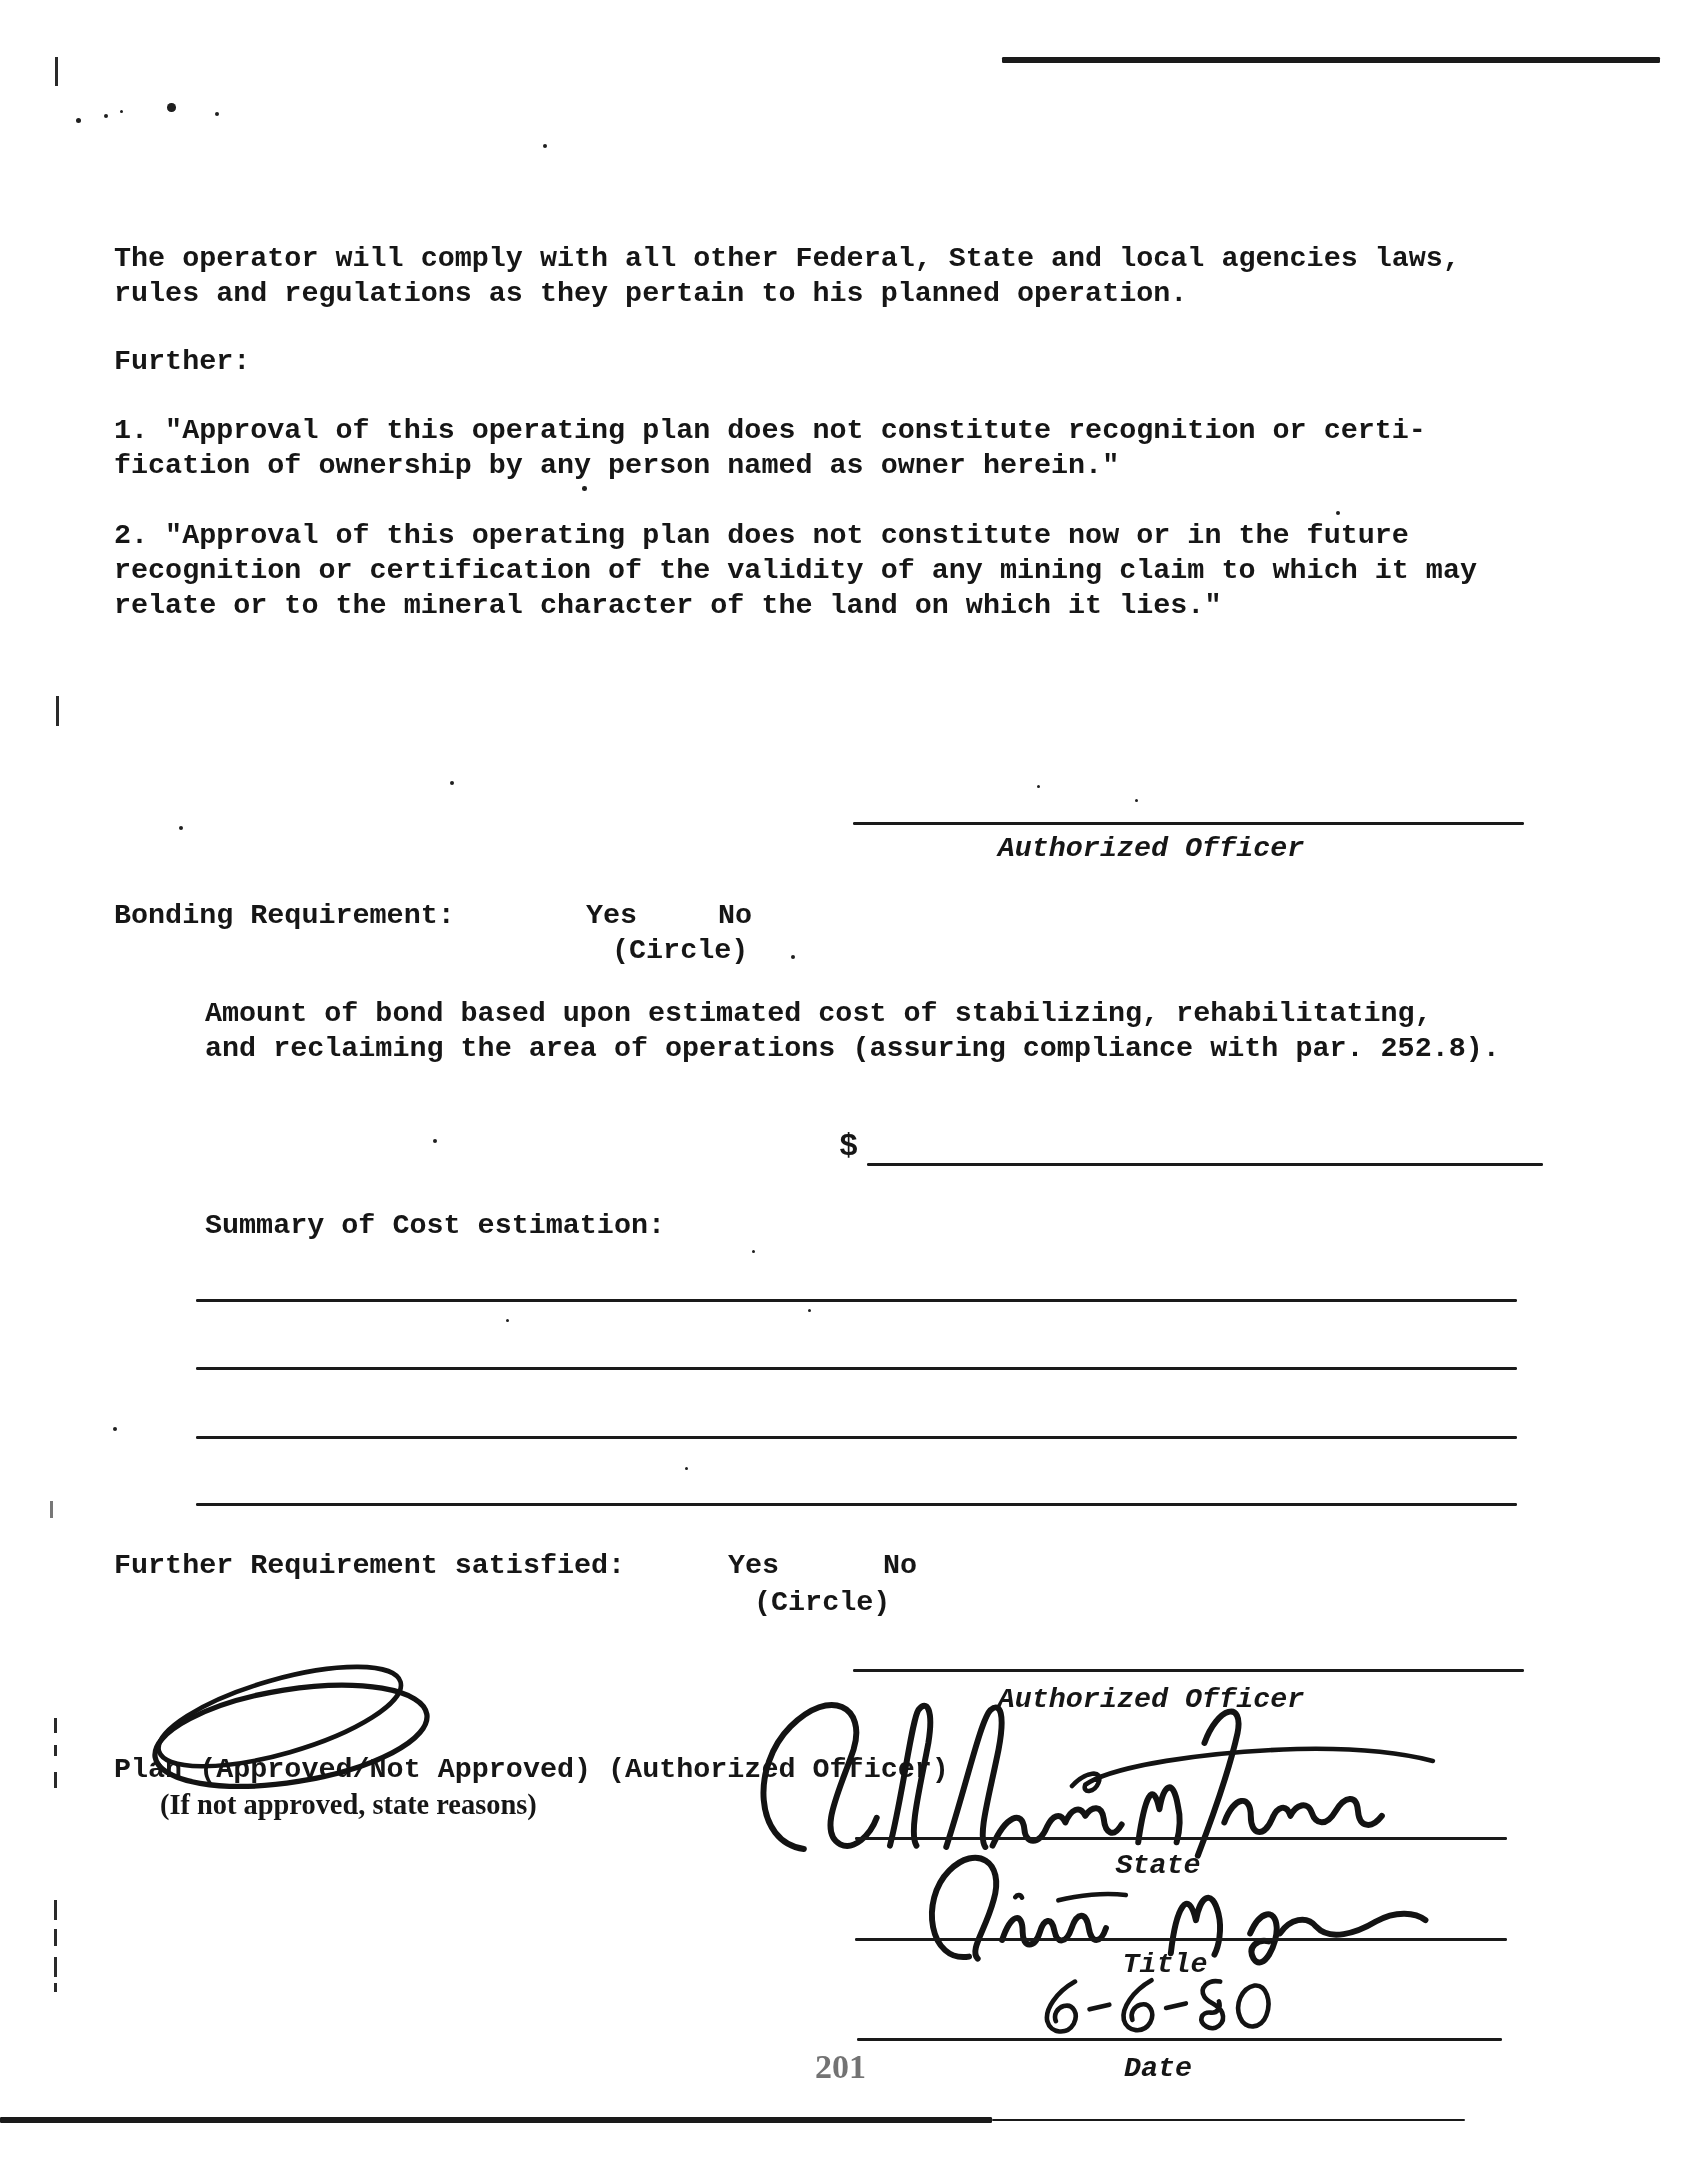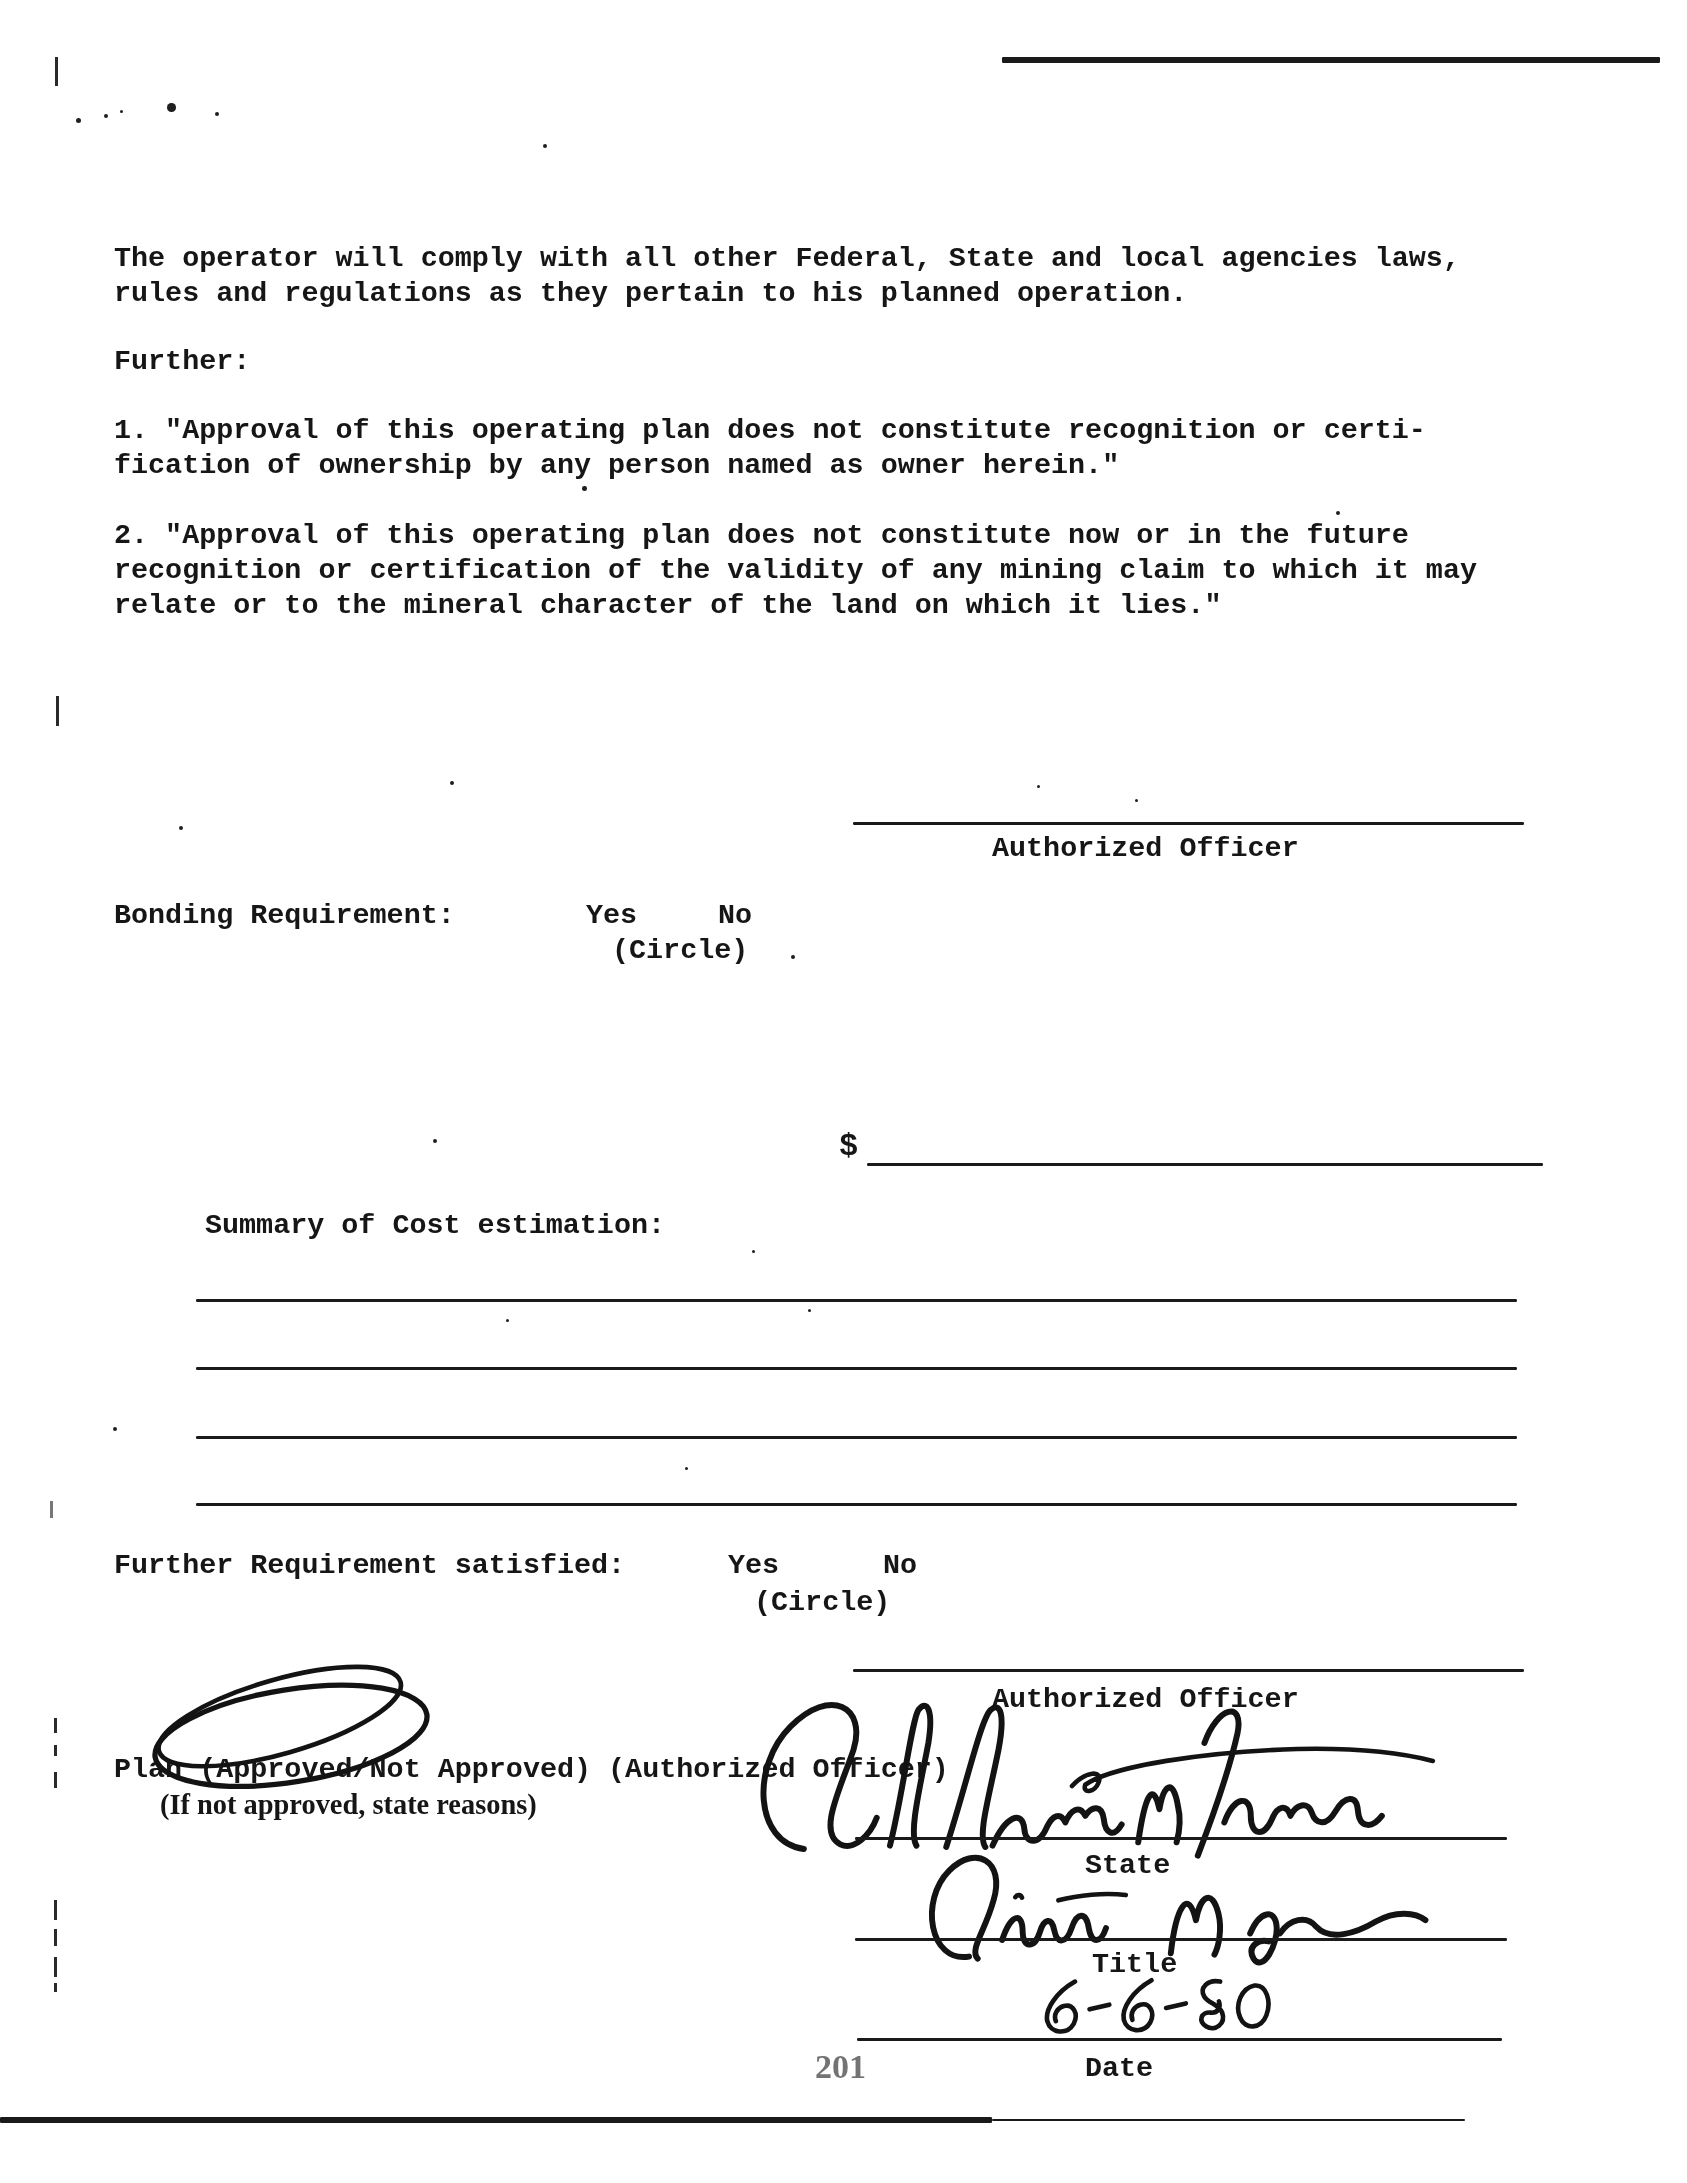--- a/index.html
+++ b/index.html
@@ -12,21 +12,21 @@
   }
   .tw{
     position:absolute;
     font-weight:700;
     font-size:28.4px;
     line-height:35px;
     color:#161616;
     white-space:pre-line;
     letter-spacing:0;
   }
-  .center{}
+  .center{text-align:center;font-style:italic;}
   .hline{position:absolute;height:3.3px;background:#1a1a1a;border-radius:1.3px;}
   .thin{height:2px;}
   .dot{position:absolute;background:#1f1f1f;border-radius:50%;}
   .vdash{position:absolute;width:2.6px;background:#2a2a2a;}
   .ink{position:absolute;}
   .ink path,.ink ellipse,.ink line{
     fill:none;stroke:#131313;stroke-linecap:round;stroke-linejoin:round;
   }
   .serifnum{
     position:absolute;
@@ -84,20 +84,22 @@
 
 
   <div class="hline" style="left:853px;top:822px;width:671px;"></div>
   <div class="tw center" style="left:992px;top:831px;width:318px;">Authorized Officer</div>
 
   <div class="tw" style="left:114px;top:898px;">Bonding Requirement:</div>
   <div class="tw" style="left:586px;top:898px;">Yes</div>
   <div class="tw" style="left:718px;top:898px;">No</div>
   <div class="tw" style="left:612px;top:933px;">(Circle)</div>
 
+  <div class="tw" style="left:205px;top:996px;width:1389px;">Amount of bond based upon estimated cost of stabilizing, rehabilitating,
+and reclaiming the area of operations (assuring compliance with par. 252.8).</div>
 
   <div class="tw" style="left:839px;top:1129px;font-size:32px;">$</div>
   <div class="hline" style="left:867px;top:1163px;width:676px;"></div>
 
   <div class="tw" style="left:205px;top:1208px;">Summary of Cost estimation:</div>
 
   <div class="hline" style="left:196px;top:1299px;width:1321px;"></div>
   <div class="hline" style="left:196px;top:1367px;width:1321px;"></div>
   <div class="hline" style="left:196px;top:1436px;width:1321px;"></div>
   <div class="hline" style="left:196px;top:1503px;width:1321px;"></div>

